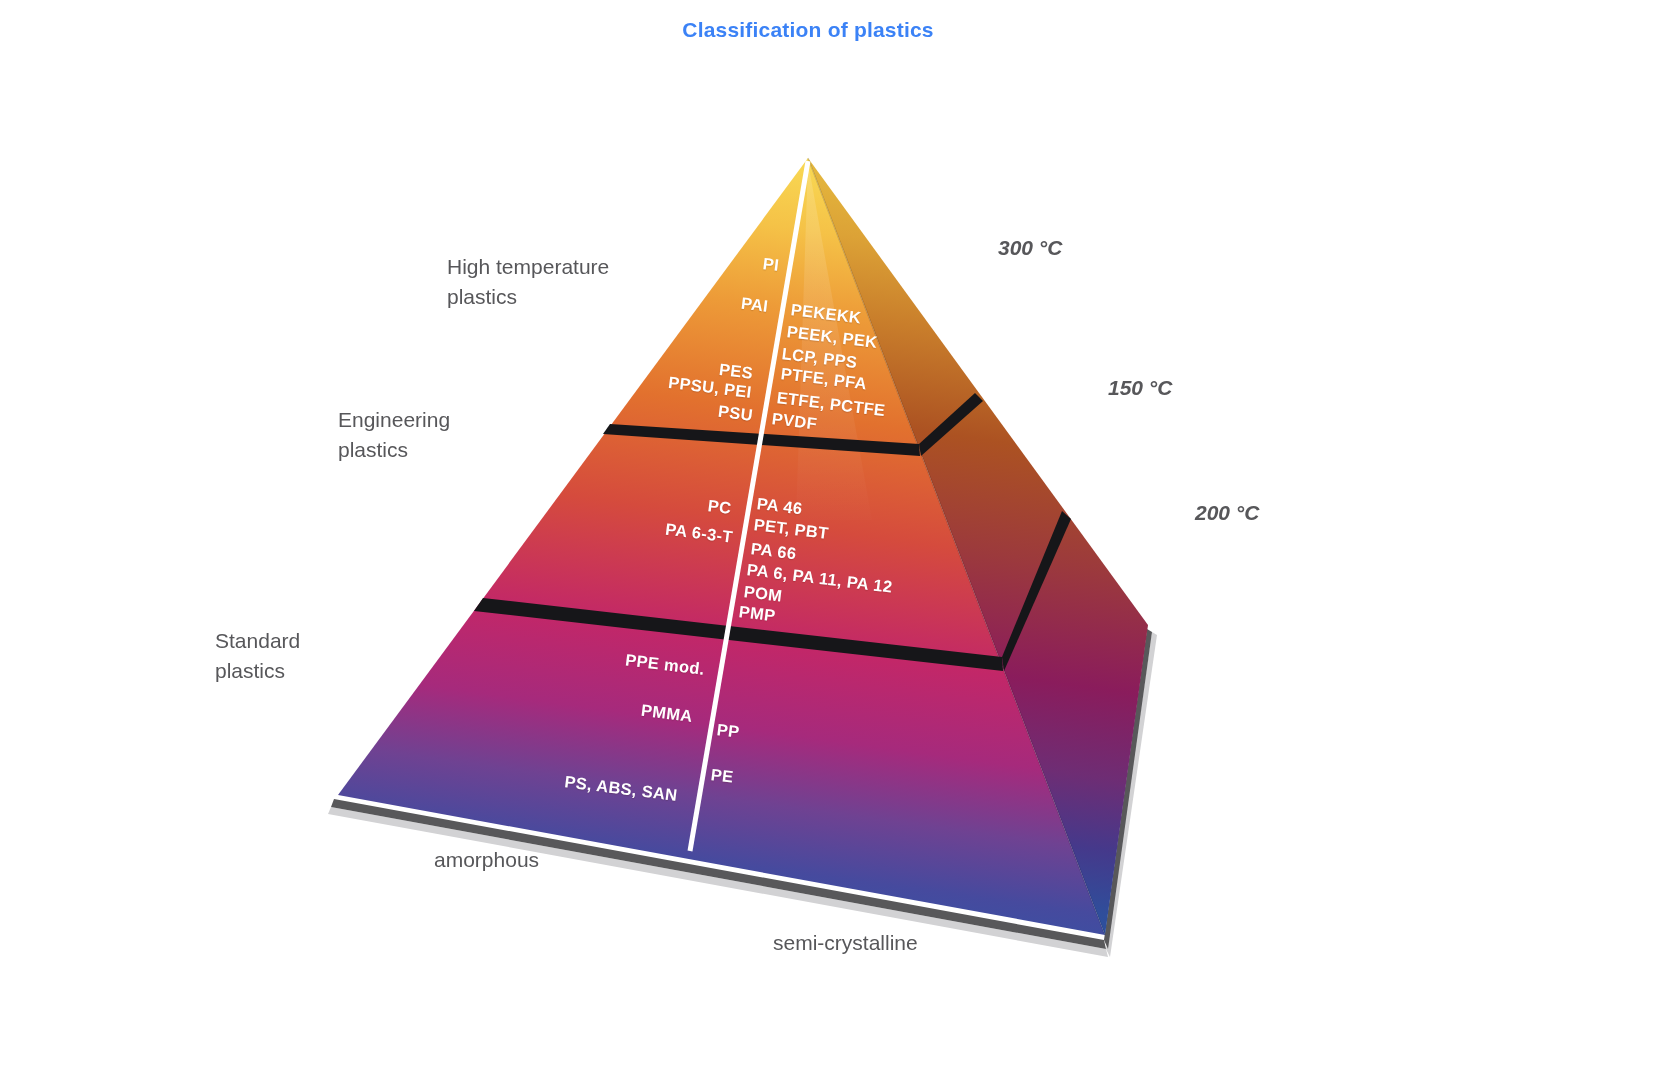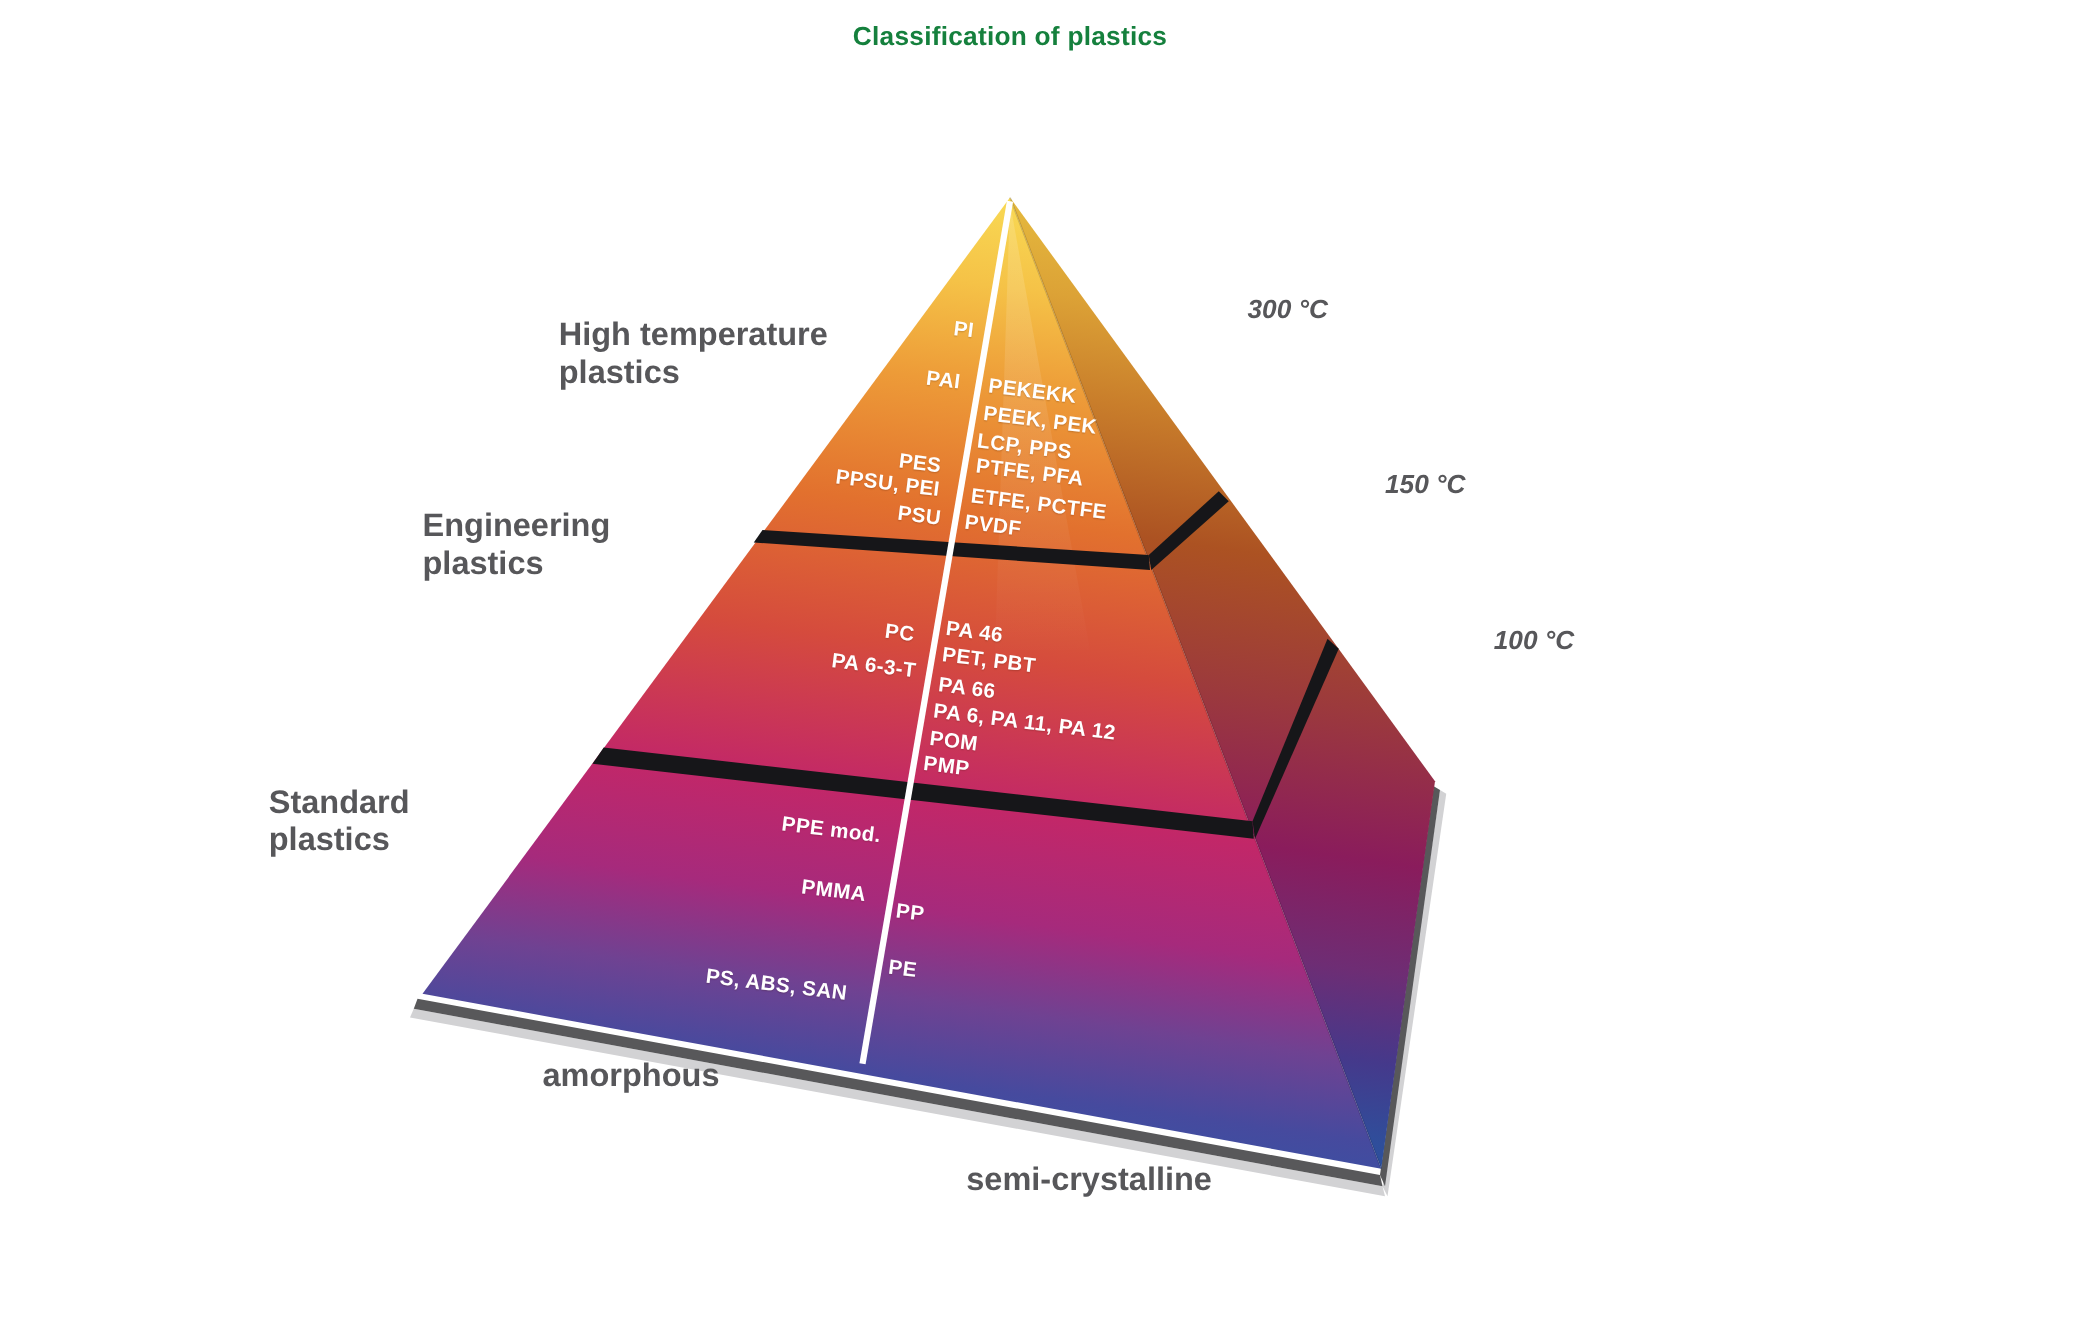--- a/index.html
+++ b/index.html
@@ -3,24 +3,24 @@
 <meta charset="utf-8">
 <style>
   html,body{margin:0;padding:0;background:#ffffff;}
   .stage{
     position:relative;width:1664px;height:1066px;overflow:hidden;background:#ffffff;
     font-family:"Liberation Sans","DejaVu Sans",sans-serif;
   }
   .stage svg{position:absolute;left:0;top:0;}
   .title{
     position:absolute;top:18px;left:808px;transform:translateX(-50%);
-    font-size:21px;font-weight:700;color:#15803d;letter-spacing:0.2px;white-space:nowrap;
+    font-size:21px;font-weight:700;color:#3b82f6;letter-spacing:0.2px;white-space:nowrap;
   }
   .side-label{
-    position:absolute;font-size:26px;font-weight:700;color:#57575a;
+    position:absolute;font-size:21px;font-weight:400;color:#57575a;
     line-height:30px;white-space:nowrap;
   }
   .side-label.right{text-align:right;}
   .temp-label{
     position:absolute;font-size:21px;font-weight:700;color:#57575a;white-space:nowrap;font-style:italic;
   }
   .pl{
     position:absolute;font-size:16.5px;font-weight:700;color:#ffffff;
     letter-spacing:0.35px;white-space:nowrap;transform:rotate(7deg);
     text-shadow:0 1px 1px rgba(60,20,0,0.18);
@@ -93,21 +93,21 @@
     <div>Engineering</div>
     <div>plastics</div>
   </div>
   <div class="side-label" style="left:215px;top:626px">
     <div>Standard</div>
     <div>plastics</div>
   </div>
 
   <div class="temp-label" style="left:998px;top:236px">300 °C</div>
   <div class="temp-label" style="left:1108px;top:376px">150 °C</div>
-  <div class="temp-label" style="left:1195px;top:501px">100 °C</div>
+  <div class="temp-label" style="left:1195px;top:501px">200 °C</div>
 
   <div class="side-label" style="left:434px;top:845px">amorphous</div>
   <div class="side-label" style="left:773px;top:928px">semi-crystalline</div>
 
   <div class="pl pl-r" style="right:884px;top:256px">PI</div>
   <div class="pl pl-r" style="right:895px;top:297px">PAI</div>
   <div class="pl pl-r" style="right:910px;top:364px">PES</div>
   <div class="pl pl-r" style="right:911px;top:383px">PPSU, PEI</div>
   <div class="pl pl-r" style="right:910px;top:406px">PSU</div>
 

